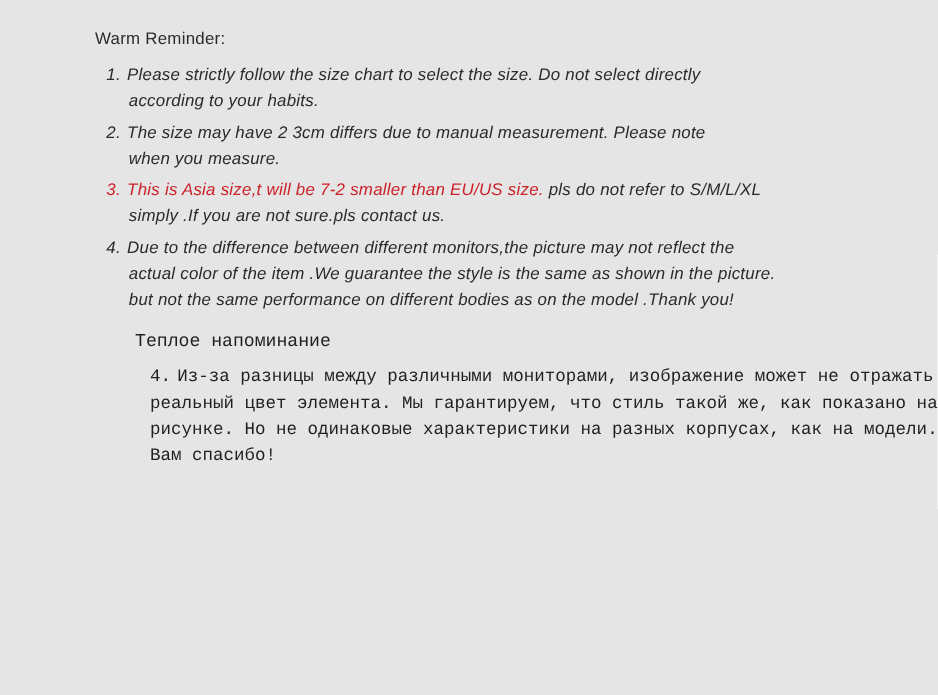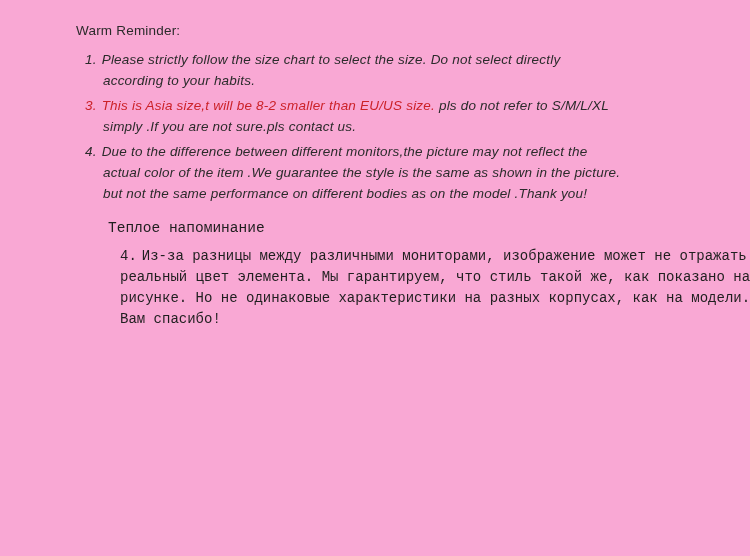--- a/index.html
+++ b/index.html
@@ -4,21 +4,21 @@
 <style>
   html, body {
     margin: 0;
     padding: 0;
     background: #ffffff;
   }
   .page {
     position: relative;
     width: 750px;
     height: 556px;
-    background: #f9a8d4;
+    background: #e5e5e5;
     overflow: hidden;
     box-sizing: border-box;
     padding-top: 20px;
   }
 
   
   .en-section {
     padding-left: 76px;
     width: 640px;
     font-family: "Liberation Sans", sans-serif;
@@ -68,22 +68,24 @@
 <body>
 
 <div class="page">
 
   <div class="en-section">
     <p class="en-title">Warm Reminder:</p>
 
     <div class="en-item"><span class="num">1.</span><span>Please strictly follow the size chart to select the size. Do not select directly
 according to your habits.</span></div>
 
+    <div class="en-item"><span class="num">2.</span><span>The size may have 2 3cm differs due to manual measurement. Please note
+when you measure.</span></div>
 
-    <div class="en-item"><span class="num red">3.</span><span class="red">This is Asia size,t will be 8-2 smaller than EU/US size.</span><span> pls do not refer to S/M/L/XL
+    <div class="en-item"><span class="num red">3.</span><span class="red">This is Asia size,t will be 7-2 smaller than EU/US size.</span><span> pls do not refer to S/M/L/XL
 simply .If you are not sure.pls contact us.</span></div>
 
     <div class="en-item"><span class="num">4.</span><span>Due to the difference between different monitors,the picture may not reflect the
 actual color of the item .We guarantee the style is the same as shown in the picture.
 but not the same performance on different bodies as on the model .Thank you!</span></div>
   </div>
 
   <div class="ru-section">
     <p class="ru-title">Теплое напоминание</p>
 

